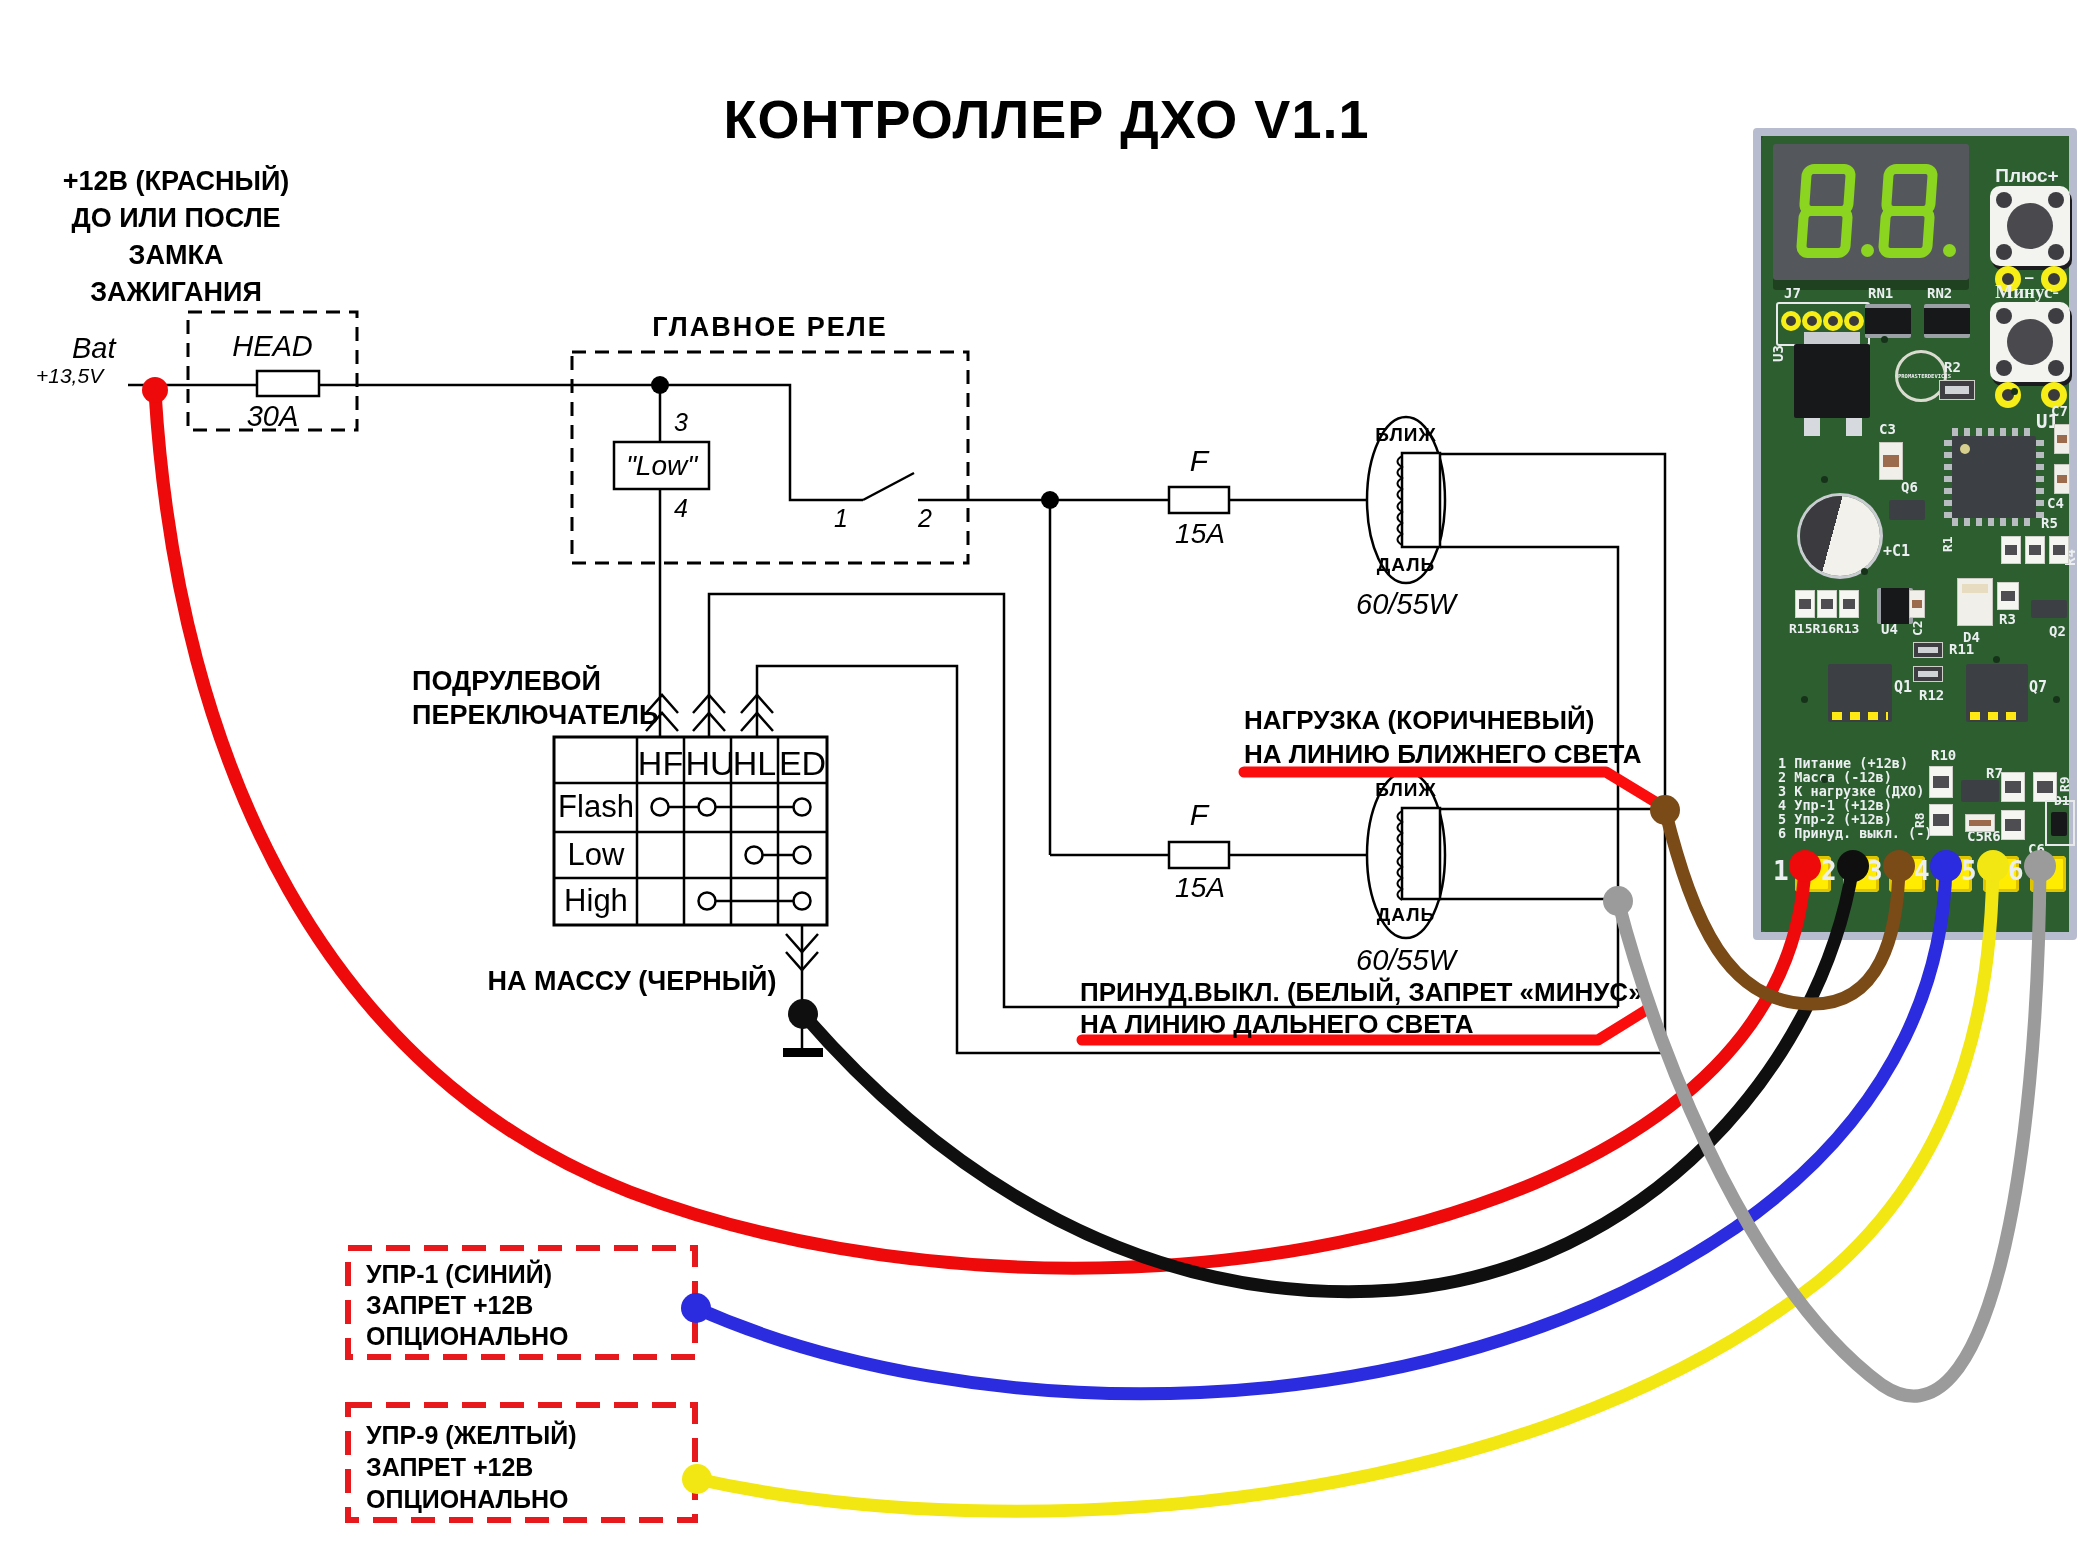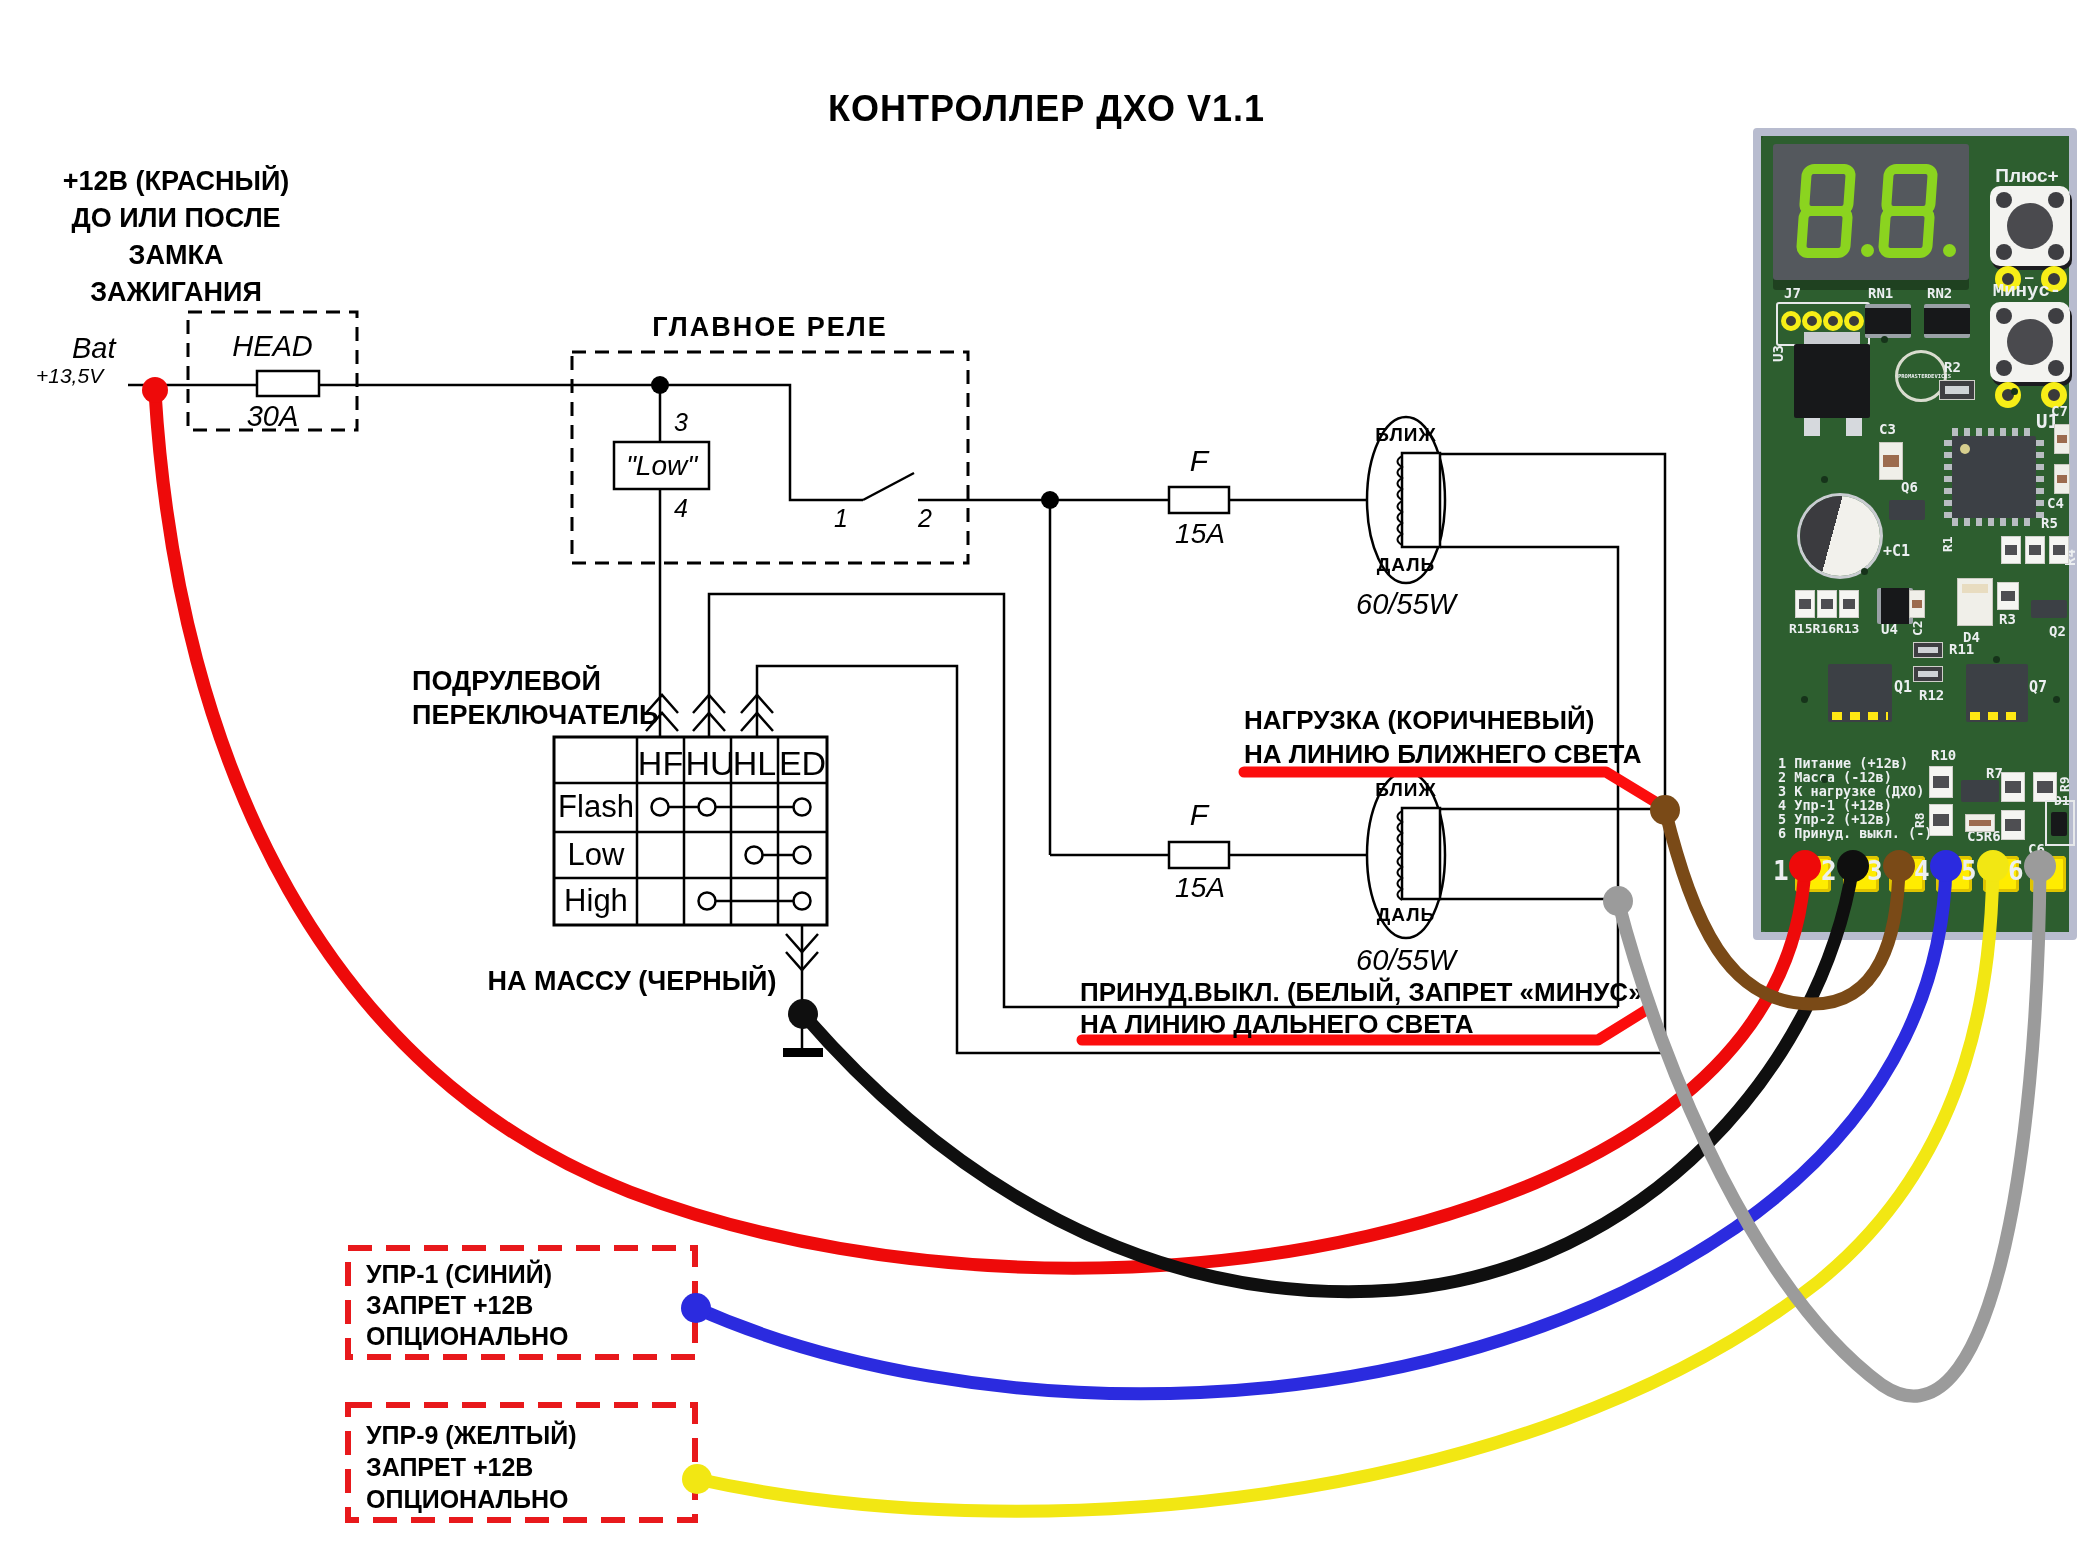--- a/index.html
+++ b/index.html
@@ -147,21 +147,21 @@
     <div class="cd" style="left:6px;top:6px"></div>
         <div class="cd" style="right:6px;top:6px"></div>
     <div class="cd" style="left:6px;bottom:6px"></div>
         <div class="cd" style="right:6px;bottom:6px"></div>
     <div class="cap"></div>
   </div>
   <div class="bpad" style="left:234px;top:130px"></div>
   <div class="bpad" style="left:280px;top:130px"></div>
   <div class="silk" style="left:264px;top:134px;font-size:14px">—</div>
 
-  <div class="silk ctr" style="left:214px;top:146px;width:104px;font-size:19px;font-family:Liberation Mono, monospace">Минус-</div>
+  <div class="silk ctr" style="left:214px;top:146px;width:104px;font-size:19px;font-family:Liberation Serif, serif">Минус-</div>
   <div class="tact" style="left:229px;top:166px">
     <div class="cd" style="left:6px;top:6px"></div>
         <div class="cd" style="right:6px;top:6px"></div>
     <div class="cd" style="left:6px;bottom:6px"></div>
         <div class="cd" style="right:6px;bottom:6px"></div>
     <div class="cap"></div>
   </div>
   <div class="bpad" style="left:234px;top:246px"></div>
   <div class="bpad" style="left:280px;top:246px"></div>
 
@@ -329,21 +329,21 @@
   <div class="pad6" style="left:222px;top:720px"></div>
   <div class="pad6" style="left:269px;top:720px"></div>
   <div class="silk" style="left:12px;top:722px;font-size:26px">1</div>
   <div class="silk" style="left:60px;top:722px;font-size:26px">2</div>
   <div class="silk" style="left:106px;top:722px;font-size:26px">3</div>
   <div class="silk" style="left:153px;top:722px;font-size:26px">4</div>
   <div class="silk" style="left:200px;top:722px;font-size:26px">5</div>
   <div class="silk" style="left:247px;top:722px;font-size:26px">6</div>
 </div>
 
-<div class="t bold ctr" style="left:0;top:88px;width:2093px;font-size:36px;letter-spacing:1px">КОНТРОЛЛЕР ДХО V1.1</div>
+<div class="t bold ctr" style="left:0;top:88px;width:2093px;font-size:54px;letter-spacing:1px">КОНТРОЛЛЕР ДХО V1.1</div>
 
 <div class="t bold ctr" style="left:30px;top:166px;width:292px;font-size:27px">+12В (КРАСНЫЙ)</div>
 <div class="t bold ctr" style="left:30px;top:203px;width:292px;font-size:27px">ДО ИЛИ ПОСЛЕ</div>
 <div class="t bold ctr" style="left:30px;top:240px;width:292px;font-size:27px">ЗАМКА</div>
 <div class="t bold ctr" style="left:30px;top:277px;width:292px;font-size:27px">ЗАЖИГАНИЯ</div>
 <div class="t it" style="left:72px;top:332px;font-size:29px">Bat</div>
 <div class="t it" style="left:36px;top:364px;font-size:21px">+13,5V</div>
 
 <div class="t it ctr" style="left:188px;top:330px;width:169px;font-size:29px">HEAD</div>
 <div class="t it ctr" style="left:188px;top:400px;width:169px;font-size:29px">30A</div>

